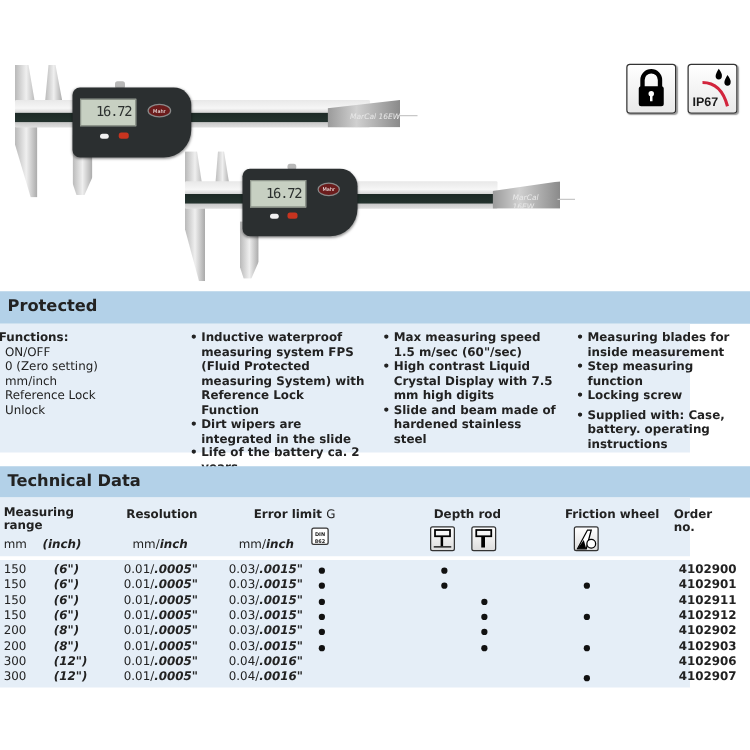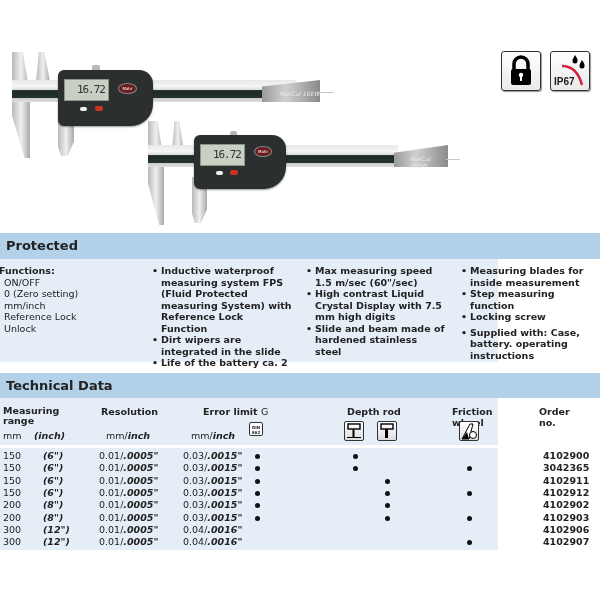--- a/index.html
+++ b/index.html
@@ -20,21 +20,21 @@
   .btn-white { position:absolute; background:#f2f2f2; border-radius:2px; }
   .btn-red { position:absolute; background:#c8341f; border-radius:2px; }
   .knob { position:absolute; background:#b8b8b8; border-radius:2px; }
 
   .badge { position:absolute; width:38px; height:38px; border:1px solid #333; border-radius:3px;
            background:linear-gradient(#ffffff,#e9e9e9); box-shadow:1px 1px 1px #999; }
 
   
   .sec-header { position:absolute; left:0; width:600px; background:#b3d1e8; }
   .sec-header span { position:absolute; left:6px; font-weight:bold; font-size:13px; color:#222; }
-  .sec-body { position:absolute; left:0; width:498px; background:#e5eef7; }
+  .sec-body { position:absolute; left:0; width:552px; background:#e5eef7; }
 
   .feat-col { position:absolute; font-size:9.5px; line-height:11.5px; color:#222; }
   .feat-col ul { list-style:none; margin:0; padding:0; }
   .feat-col li { position:relative; padding-left:9px;font-weight:bold; }
   .feat-col li::before { content:"•"; position:absolute; left:0; }
   .feat-col li.gap { margin-top:4px; }
   .func-title { font-weight:bold; }
   .func-item { padding-left:5px; }
 
   .th { position:absolute; font-size:9.5px; font-weight:bold; color:#222; }
@@ -209,21 +209,21 @@
         <span class="order" style="left:543px;">4102900</span>
       </div>
       <div class="row" style="top: 14.3px;">
         <span style="left:3px;">150</span>
         <span class="it" style="left:43px;">(6")</span>
         <span style="left:99px;"><span style="position:static">0.01/</span><span class="it" style="position:static">.0005"</span></span>
         <span style="left:183px;"><span style="position:static">0.03/</span><span class="it" style="position:static">.0015"</span></span>
         <div class="dot" style="left:255px;"></div>
         <div class="dot" style="left:353px;"></div>
         <div class="dot" style="left:467px;"></div>
-        <span class="order" style="left:543px;">3042365</span>
+        <span class="order" style="left:543px;">4102901</span>
       </div>
       <div class="row" style="top: 26.6px;">
         <span style="left:3px;">150</span>
         <span class="it" style="left:43px;">(6")</span>
         <span style="left:99px;"><span style="position:static">0.01/</span><span class="it" style="position:static">.0005"</span></span>
         <span style="left:183px;"><span style="position:static">0.03/</span><span class="it" style="position:static">.0015"</span></span>
         <div class="dot" style="left:255px;"></div>
         <div class="dot" style="left:385px;"></div>
         <span class="order" style="left:543px;">4102911</span>
       </div>

